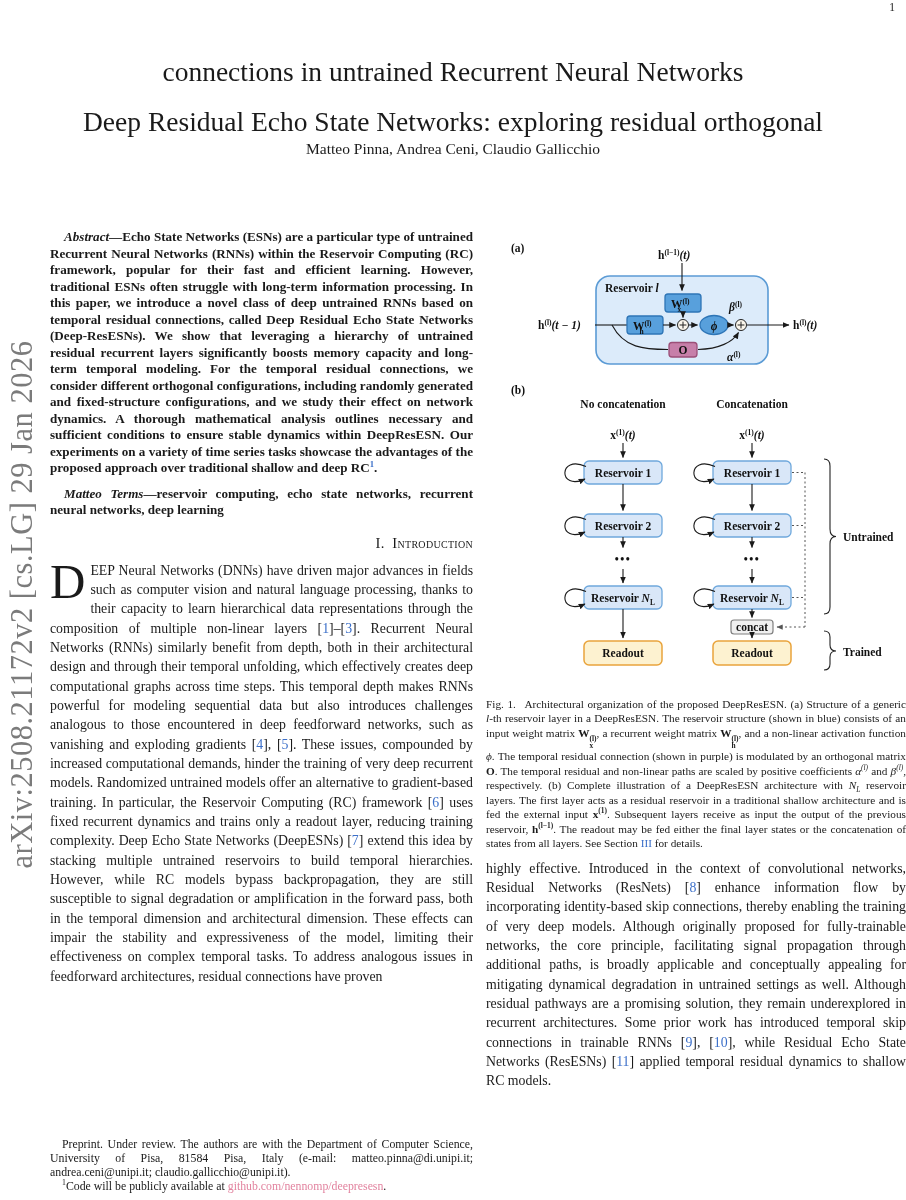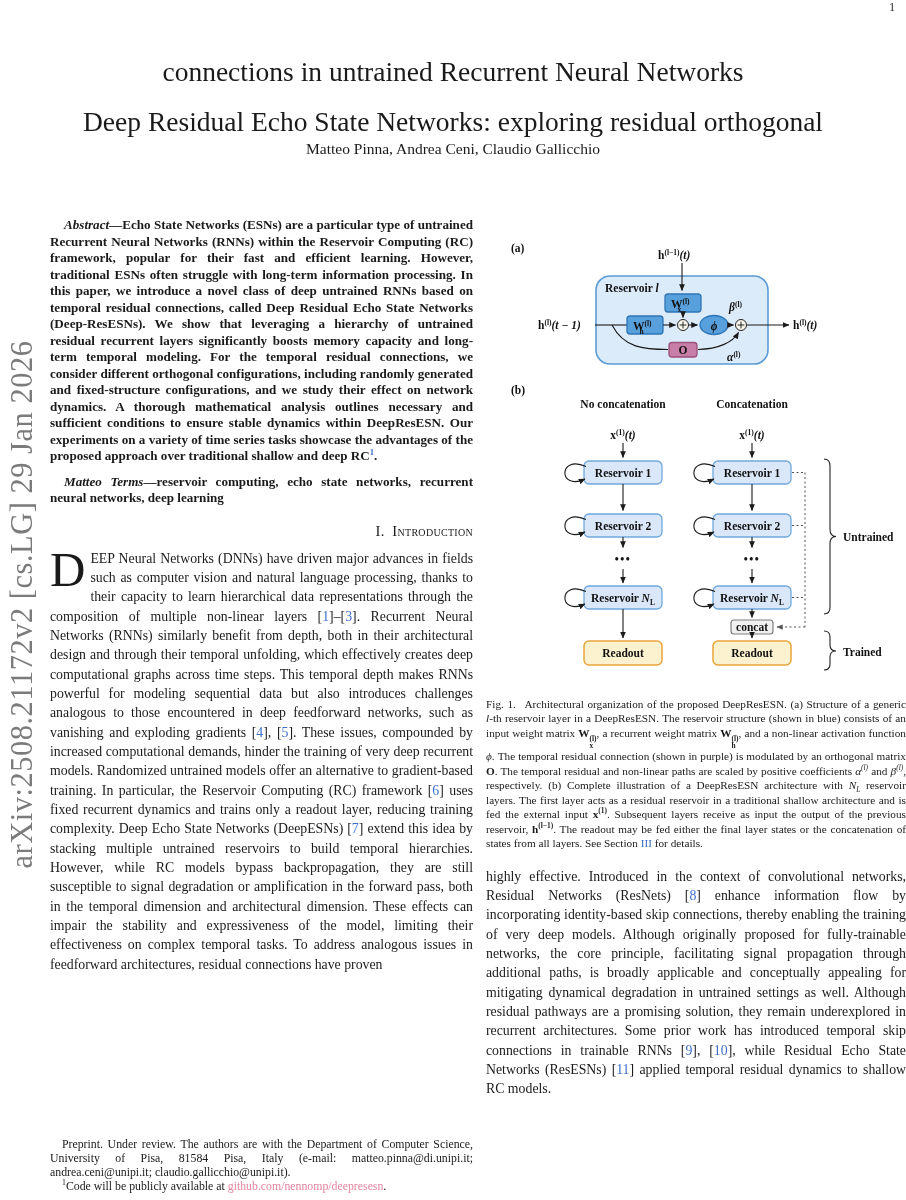--- a/index.html
+++ b/index.html
@@ -5,29 +5,29 @@
   html,body{margin:0;padding:0;background:#fff;}
   .page{position:relative;width:906px;height:1200px;overflow:hidden;background:#fff;
         font-family:"Liberation Serif",serif;color:#1a1a1a;}
   .pageno{position:absolute;top:1px;right:11px;font-size:11.5px;}
   .watermark{position:absolute;left:-293px;top:587px;width:630px;text-align:center;
              transform:rotate(-90deg);color:#7b7b7b;font-size:30.5px;letter-spacing:.5px;white-space:nowrap;}
   .title{position:absolute;top:47px;left:0;width:906px;text-align:center;font-size:27.5px;
          line-height:50px;white-space:nowrap;}
   .authors{position:absolute;top:140px;left:0;width:906px;text-align:center;font-size:15.5px;}
   .col{position:absolute;text-align:justify;}
-  .col-left{left:50px;top:217px;width:423px;}
+  .col-left{left:50px;top:229px;width:423px;}
   .col-right{left:486px;top:232px;width:420px;}
   .abstract{margin:0;font-weight:bold;font-size:13.1px;line-height:16.5px;text-indent:14px;}
   .idx{margin:9px 0 0 0;}
   .sec{margin:16px 0 9px 0;font-size:14.6px;font-weight:400;text-align:right;
        font-variant:small-caps;letter-spacing:.3px;}
   .body{margin:0;font-size:13.8px;line-height:19.35px;}
   .caption{margin:10px 0 0 0;font-size:11.25px;line-height:14.45px;}
-  .col-right .body{margin-top:16px;}
+  .col-right .body{margin-top:8px;}
   .footnote{position:absolute;left:50px;top:1138px;width:423px;font-size:11.8px;
             line-height:13.9px;text-align:justify;}
   .footnote p{margin:0;text-indent:12px;}
   sup{font-size:66%;line-height:0;}
   sub{font-size:66%;line-height:0;}
   .rt-dropcap{float:left;font-size:49px;line-height:37.5px;padding:2px 5px 0 0;}
   .rt-link{color:#3b6fc9;}
   .rt-pink{color:#e2839f;}
   .rt-i{font-style:italic;}
   .rt-b{font-weight:bold;}

